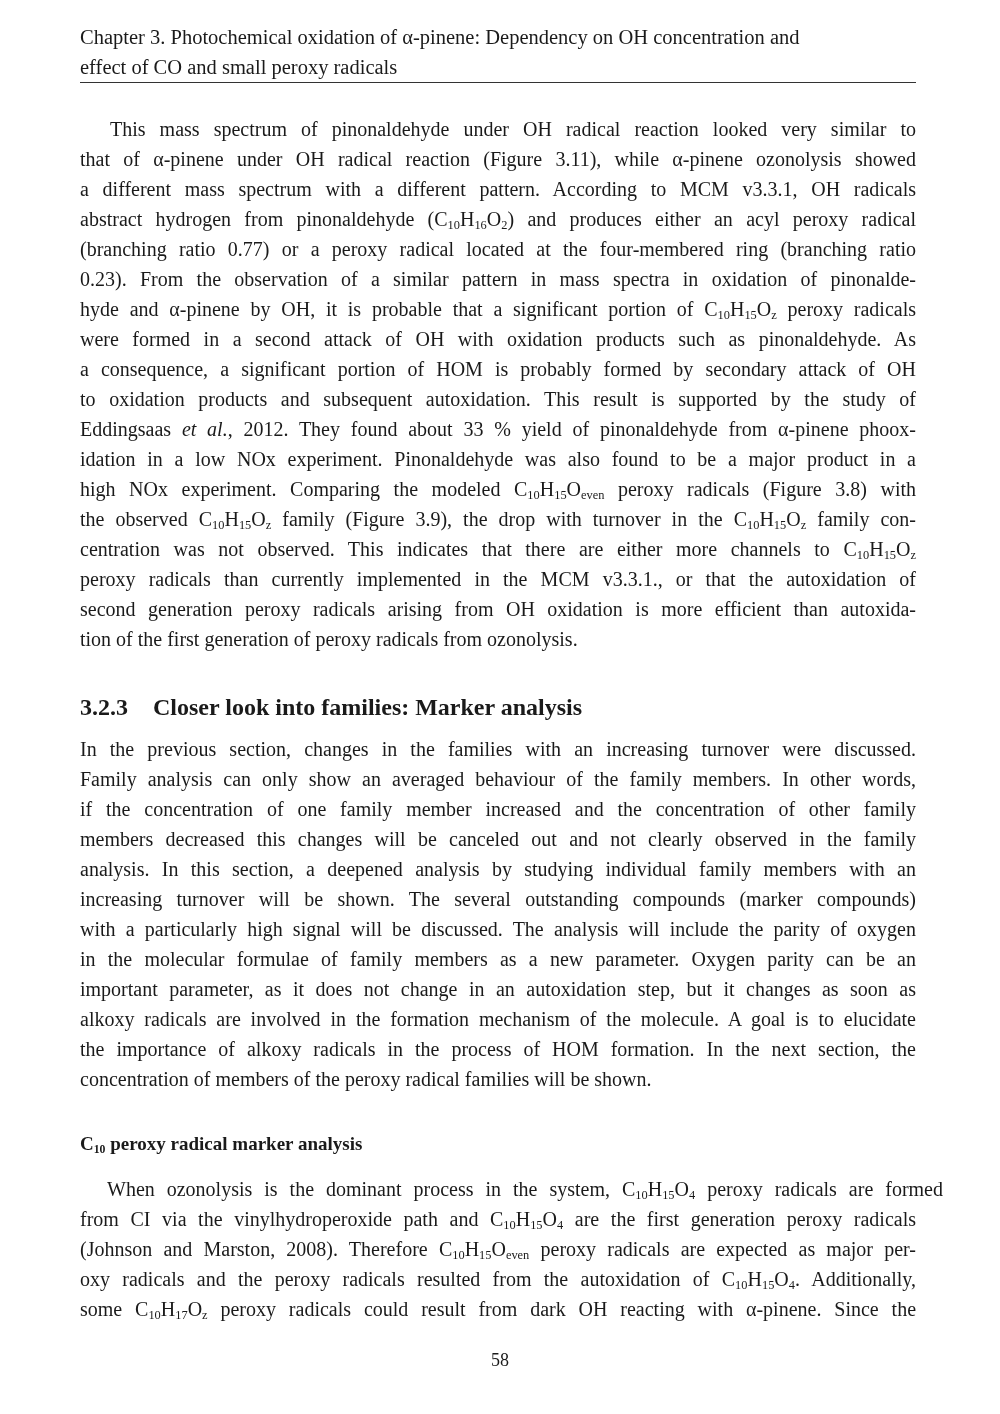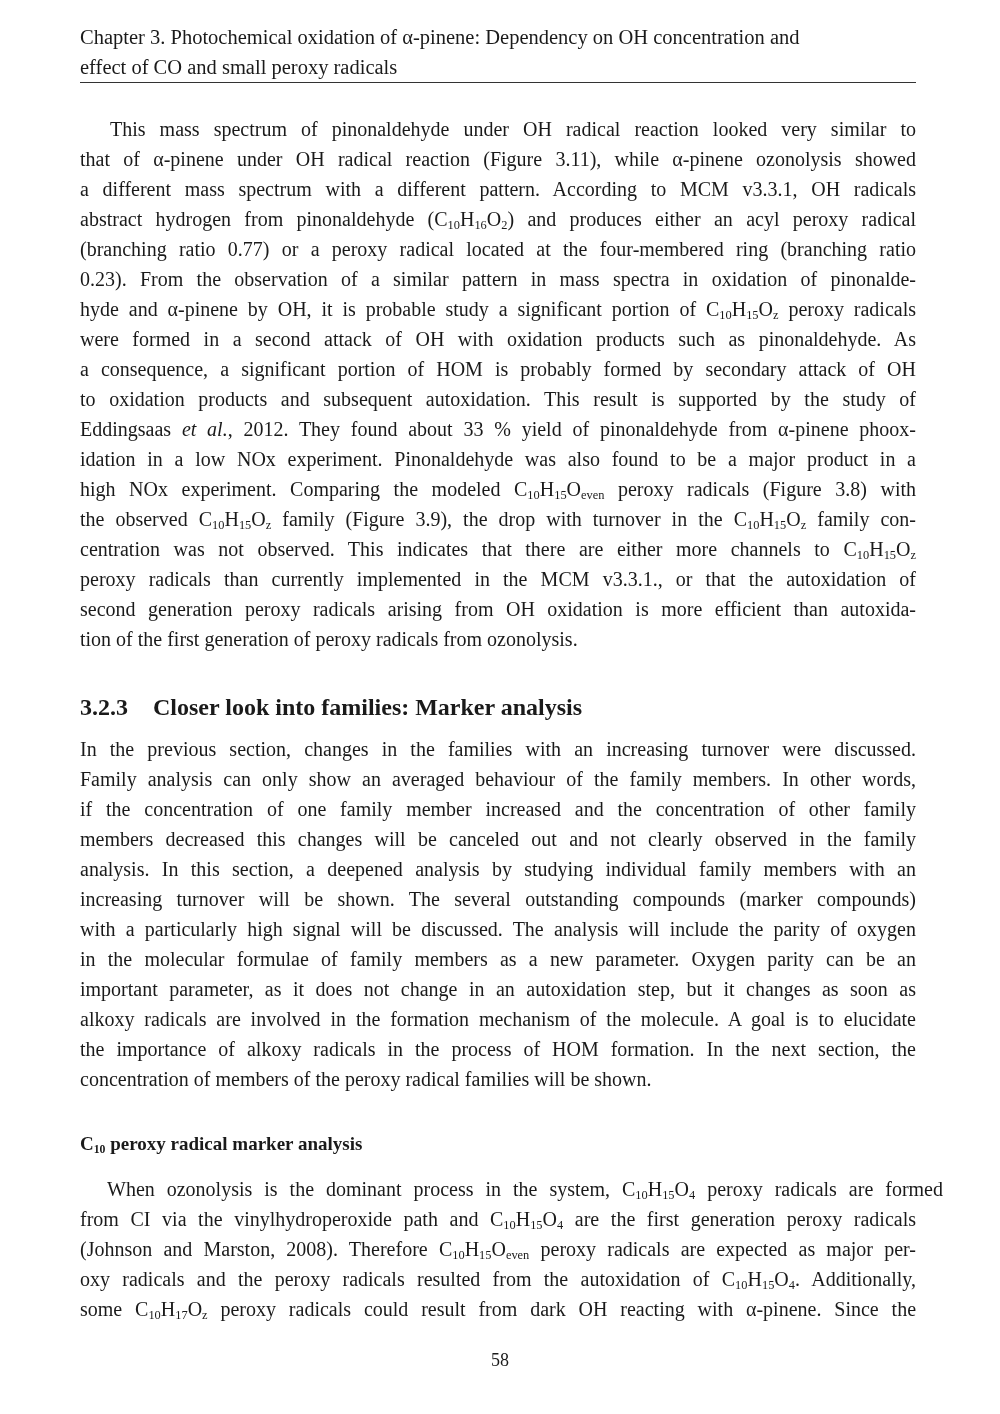--- a/index.html
+++ b/index.html
@@ -45,21 +45,21 @@
 <div></div>
 
 <div class="page-number">58</div>
 
 <div class="line just indent" style="top: 114px;"><span>This mass spectrum of pinonaldehyde under OH radical reaction looked very similar to</span></div>
 <div class="line just" style="top: 144px;"><span>that of α-pinene under OH radical reaction (Figure 3.11), while α-pinene ozonolysis showed</span></div>
 <div class="line just" style="top: 174px;"><span>a different mass spectrum with a different pattern.  According to MCM v3.3.1, OH radicals</span></div>
 <div class="line just" style="top: 204px;"><span>abstract hydrogen from pinonaldehyde (C</span><sub>10</sub><span>H</span><sub>16</sub><span>O</span><sub>2</sub><span>) and produces either an acyl peroxy radical</span></div>
 <div class="line just" style="top: 234px;"><span>(branching ratio 0.77) or a peroxy radical located at the four-membered ring (branching ratio</span></div>
 <div class="line just" style="top: 264px;"><span>0.23).  From the observation of a similar pattern in mass spectra in oxidation of pinonalde-</span></div>
-<div class="line just" style="top: 294px;"><span>hyde and α-pinene by OH, it is probable study a significant portion of C</span><sub>10</sub><span>H</span><sub>15</sub><span>O</span><sub>z</sub><span> peroxy radicals</span></div>
+<div class="line just" style="top: 294px;"><span>hyde and α-pinene by OH, it is probable that a significant portion of C</span><sub>10</sub><span>H</span><sub>15</sub><span>O</span><sub>z</sub><span> peroxy radicals</span></div>
 <div class="line just" style="top: 324px;"><span>were formed in a second attack of OH with oxidation products such as pinonaldehyde.  As</span></div>
 <div class="line just" style="top: 354px;"><span>a consequence, a significant portion of HOM is probably formed by secondary attack of OH</span></div>
 <div class="line just" style="top: 384px;"><span>to oxidation products and subsequent autoxidation.  This result is supported by the study of</span></div>
 <div class="line just" style="top: 414px;"><span>Eddingsaas </span><em>et al.</em><span>, 2012. They found about 33 % yield of pinonaldehyde from α-pinene phoox-</span></div>
 <div class="line just" style="top: 444px;"><span>idation in a low NOx experiment.  Pinonaldehyde was also found to be a major product in a</span></div>
 <div class="line just" style="top: 474px;"><span>high NOx experiment. Comparing the modeled C</span><sub>10</sub><span>H</span><sub>15</sub><span>O</span><sub>even</sub><span> peroxy radicals (Figure 3.8) with</span></div>
 <div class="line just" style="top: 504px;"><span>the observed C</span><sub>10</sub><span>H</span><sub>15</sub><span>O</span><sub>z</sub><span> family (Figure 3.9), the drop with turnover in the C</span><sub>10</sub><span>H</span><sub>15</sub><span>O</span><sub>z</sub><span> family con-</span></div>
 <div class="line just" style="top: 534px;"><span>centration was not observed.  This indicates that there are either more channels to C</span><sub>10</sub><span>H</span><sub>15</sub><span>O</span><sub>z</sub></div>
 <div class="line just" style="top: 564px;"><span>peroxy radicals than currently implemented in the MCM v3.3.1., or that the autoxidation of</span></div>
 <div class="line just" style="top: 594px;"><span>second generation peroxy radicals arising from OH oxidation is more efficient than autoxida-</span></div>

